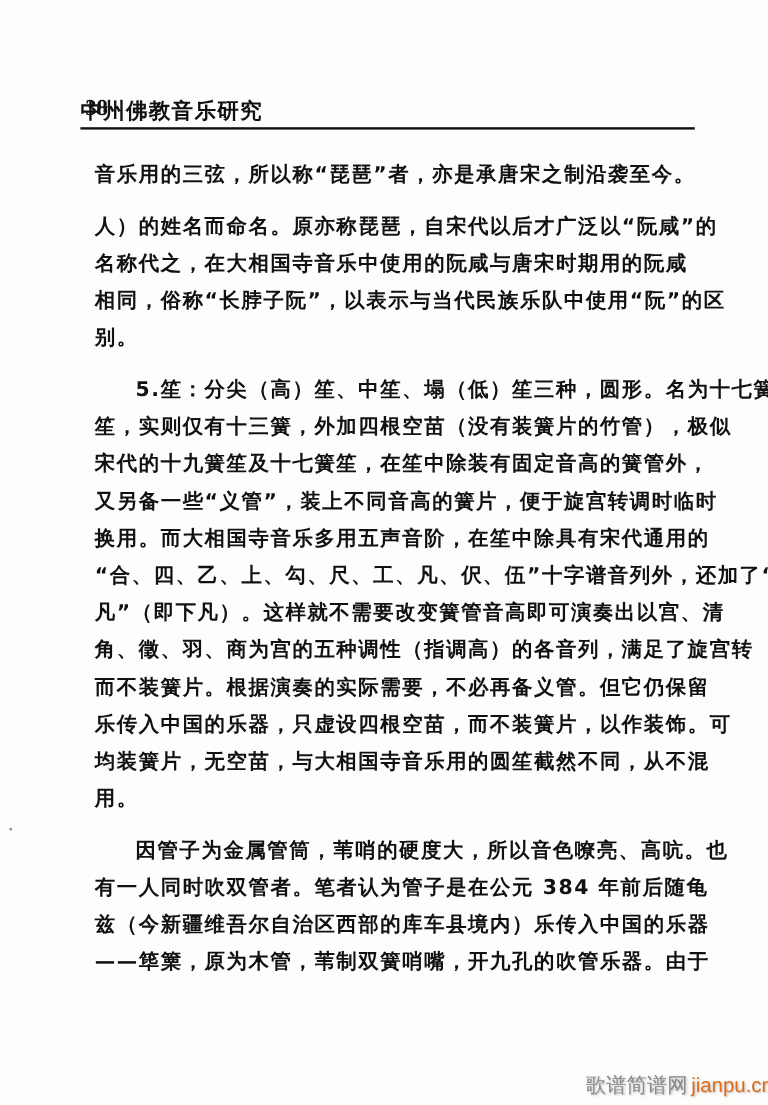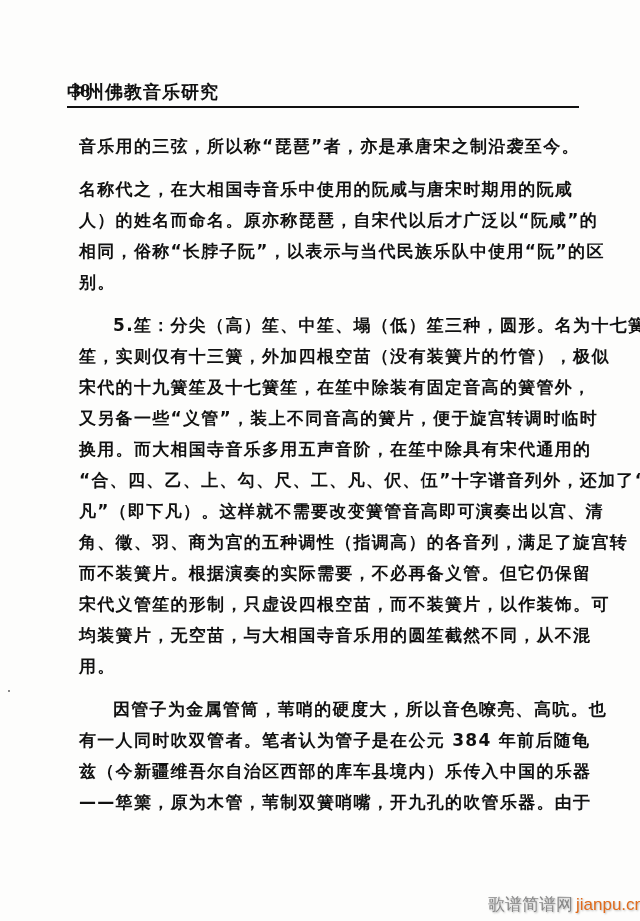--- a/index.html
+++ b/index.html
@@ -118,36 +118,36 @@
   </div>
   <div class="header-rule"></div>
 
   <div class="margin-mark"></div>
 
   <div class="body-text" id="body-text">
       <div class="para">
         <span class="line last">音乐用的三弦，所以称“琵琶”者，亦是承唐宋之制沿袭至今。</span>
       </div>
       <div class="para">
+        <span class="line">人）的姓名而命名。原亦称琵琶，自宋代以后才广泛以“阮咸”的</span>
         <span class="line">名称代之，在大相国寺音乐中使用的阮咸与唐宋时期用的阮咸</span>
-        <span class="line">人）的姓名而命名。原亦称琵琶，自宋代以后才广泛以“阮咸”的</span>
         <span class="line">相同，俗称“长脖子阮”，以表示与当代民族乐队中使用“阮”的区</span>
         <span class="line last">别。</span>
       </div>
       <div class="para">
         <span class="line indent">5.笙：分尖（高）笙、中笙、塌（低）笙三种，圆形。名为十七簧</span>
         <span class="line">笙，实则仅有十三簧，外加四根空苗（没有装簧片的竹管），极似</span>
         <span class="line">宋代的十九簧笙及十七簧笙，在笙中除装有固定音高的簧管外，</span>
         <span class="line">又另备一些“义管”，装上不同音高的簧片，便于旋宫转调时临时</span>
         <span class="line">换用。而大相国寺音乐多用五声音阶，在笙中除具有宋代通用的</span>
         <span class="line">“合、四、乙、上、勾、尺、工、凡、伬、伍”十字谱音列外，还加了“大</span>
         <span class="line">凡”（即下凡）。这样就不需要改变簧管音高即可演奏出以宫、清</span>
         <span class="line">角、徵、羽、商为宫的五种调性（指调高）的各音列，满足了旋宫转</span>
         <span class="line">而不装簧片。根据演奏的实际需要，不必再备义管。但它仍保留</span>
-        <span class="line">宋代义管笙的形制，只虚设四根空苗，而不装簧片，以作装饰。可</span>
+        <span class="line">乐传入中国的乐器，只虚设四根空苗，而不装簧片，以作装饰。可</span>
         <span class="line">均装簧片，无空苗，与大相国寺音乐用的圆笙截然不同，从不混</span>
         <span class="line last">用。</span>
       </div>
       <div class="para">
         <span class="line indent">因管子为金属管筒，苇哨的硬度大，所以音色嘹亮、高吭。也</span>
         <span class="line">有一人同时吹双管者。笔者认为管子是在公元 384 年前后随龟</span>
         <span class="line">兹（今新疆维吾尔自治区西部的库车县境内）乐传入中国的乐器</span>
         <span class="line last">——筚篥，原为木管，苇制双簧哨嘴，开九孔的吹管乐器。由于</span>
       </div>
     </div>

